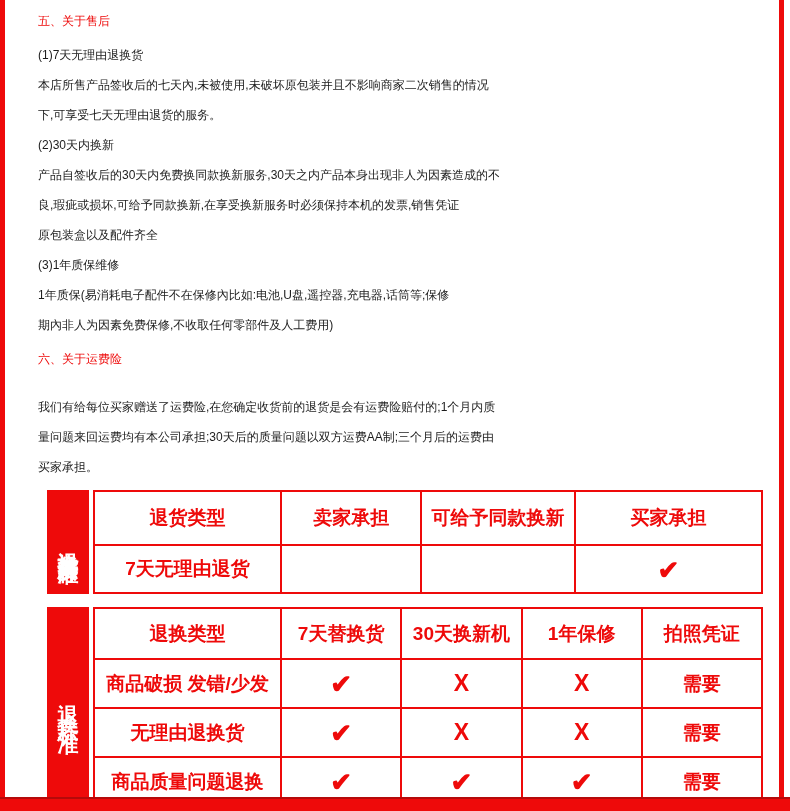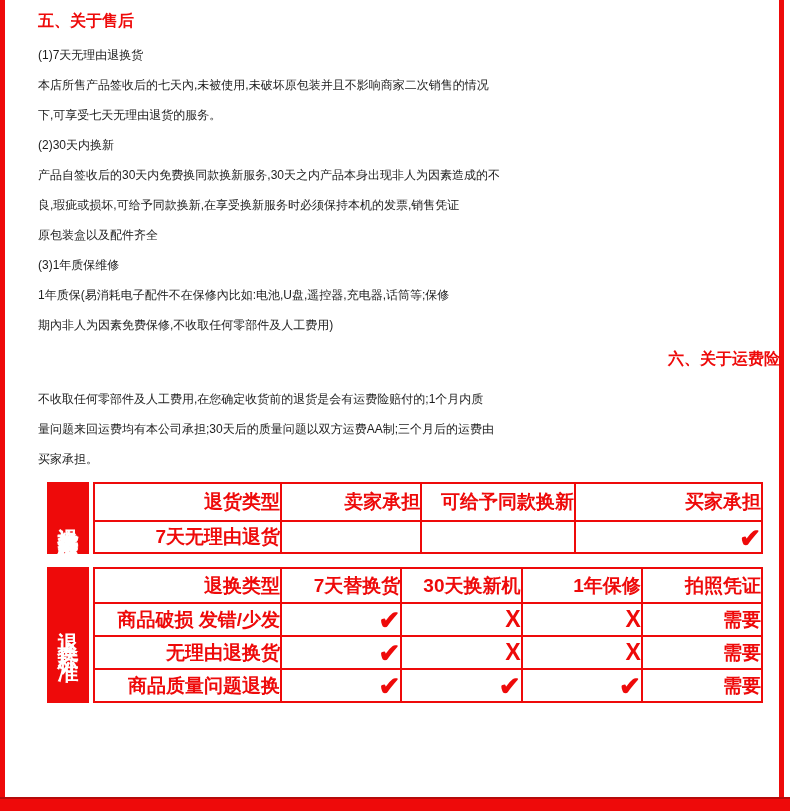--- a/index.html
+++ b/index.html
@@ -4,32 +4,32 @@
 <style>
   :root { --red:#ee0a0a; --dark-red:#b50a0a; --ink:#1c1c1c; }
   html,body { margin:0; padding:0; background:#fff; }
   body { font-family:"Liberation Sans", sans-serif; }
   .page { position:relative; width:790px; height:811px; background:#fff; overflow:hidden; }
   .stripe { position:absolute; top:0; bottom:0; width:5px; background:var(--red); }
   .stripe-left { left:0; }
   .stripe-right { right:6px; }
   .bottom-bar { position:absolute; left:0; right:0; bottom:0; height:12px; background:var(--red); border-top:2px solid var(--dark-red); }
   .content { position:absolute; left:38px; top:6px; width:742px; }
-  .sec-title { color:var(--red); font-size:16px; font-weight:bold; line-height:26px; margin:2px 0 6px 0; }
-  .sec-title.second { margin-top:6px; margin-bottom:12px;text-align:right; }
+  .sec-title { color:var(--red); font-size:12px; font-weight:normal; line-height:26px; margin:2px 0 6px 0; }
+  .sec-title.second { margin-top:6px; margin-bottom:20px; }
   .body-text { color:var(--ink); font-size:12px; line-height:30px; margin:0; white-space:pre-line; }
   .table-block { display:flex; align-items:stretch; margin-left:9px; margin-top:8px; }
   .table-block.second { margin-top:13px; }
   .vlabel { width:42px; background:var(--red); color:#ffffff; font-weight:bold; font-size:21px;
             writing-mode:vertical-rl; text-orientation:upright; text-align:center; line-height:42px;
             letter-spacing:2px; }
   .vlabel.spread { letter-spacing:10px; }
   table { border-collapse:collapse; margin-left:4px; width:670px; table-layout:fixed; }
-  th, td { border:2px solid var(--red); color:var(--red); text-align:right; vertical-align:middle;
-           font-size:19px; font-weight:bold; padding:0; overflow:hidden; }
+  th, td { border:2px solid var(--red); color:var(--red); text-align:center; vertical-align:middle;
+           font-size:19px; font-weight:bold; padding:8px; overflow:hidden; }
   .t1 th { height:36px; } .t1 td { height:30px; }
   .t2 th { height:33px; } .t2 td { height:31px; }
   .mark { display:inline-block; line-height:1; }
   .mark.check { font-size:26px; transform:translateY(1px); }
   .mark.cross { font-size:23px; font-weight:900; }
 </style>
 </head>
 <body>
 
 <div class="page">
@@ -44,21 +44,21 @@
 下,可享受七天无理由退货的服务。</p>
     <p class="body-text">(2)30天内换新
 产品自签收后的30天内免费换同款换新服务,30天之内产品本身出现非人为因素造成的不
 良,瑕疵或损坏,可给予同款换新,在享受换新服务时必须保持本机的发票,销售凭证
 原包装盒以及配件齐全</p>
     <p class="body-text">(3)1年质保维修
 1年质保(易消耗电子配件不在保修內比如:电池,U盘,遥控器,充电器,话筒等;保修
 期內非人为因素免费保修,不收取任何零部件及人工费用)</p>
 
     <div class="sec-title second">六、关于运费险</div>
-    <p class="body-text">不收取任何零部件及人工费用,在您确定收货前的退货是会有运费险赔付的;1个月内质
+    <p class="body-text">我们有给每位买家赠送了运费险,在您确定收货前的退货是会有运费险赔付的;1个月内质
 量问题来回运费均有本公司承担;30天后的质量问题以双方运费AA制;三个月后的运费由
 买家承担。</p>
 
     <div class="table-block">
       <div class="vlabel">退换货邮费标准</div>
       <table class="t1">
         <colgroup>
           <col style="width:28%">
             <col style="width:21%">
             <col style="width:23%">

